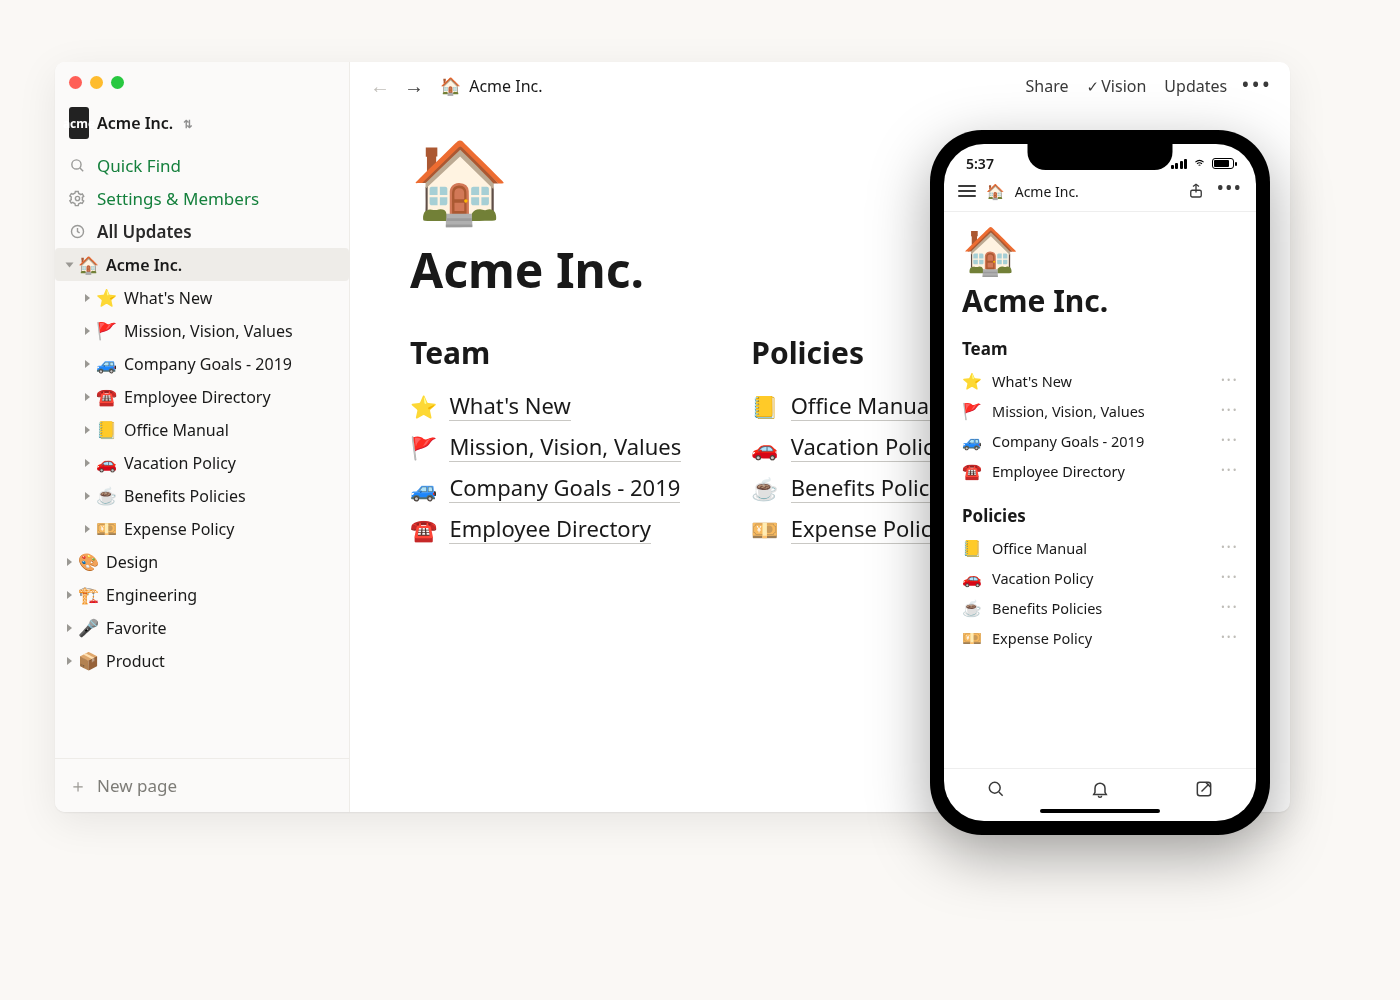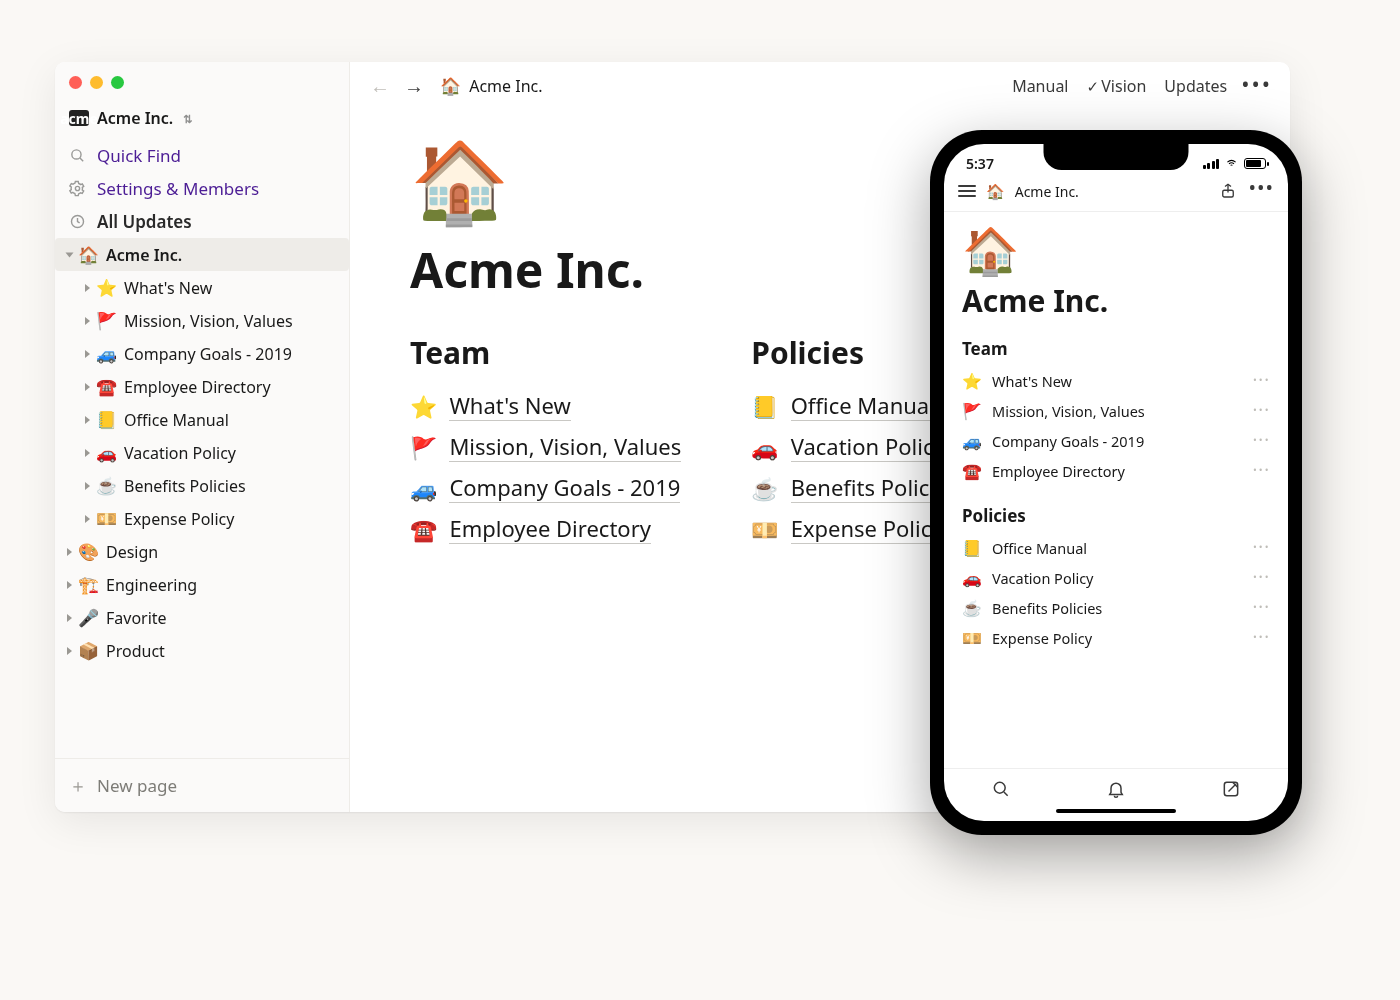--- a/index.html
+++ b/index.html
@@ -38,30 +38,30 @@
   .tl.red { background:#ff5f57; }
   .tl.yel { background:#febc2e; }
   .tl.grn { background:#28c840; }
 
   .ws-switch {
     display:flex; align-items:center; gap:8px;
     padding: 4px 14px 10px;
     font-weight:600; font-size:16px;
   }
   .ws-badge {
-    width:20px; height:16px; border-radius:3px; background:#222;
-    color:#fff; font-size:14px; font-weight:700;
+    width:20px; height:32px; border-radius:3px; background:#222;
+    color:#fff; font-size:12px; font-weight:700;
     display:flex; align-items:center; justify-content:center;
   }
   .updown { color:#8f8f8f; font-size:11px; letter-spacing:-2px; margin-left:2px;}
 
   .side-link {
     display:flex; align-items:center; gap:10px;
     padding: 5px 14px;
-    font-size:17px; color:#4c1d95;
+    font-size:17px; color:#15803d;
     cursor:pointer;
   }
   .side-link .icn { color:#9a9a98; width:18px; display:inline-flex; }
   .side-link.bold { font-weight:600; color:#2a2a2a;}
   .side-link svg { width:17px; height:17px; fill:none; stroke:#9a9a98; stroke-width:2; }
 
   .section-label {
     padding: 18px 14px 6px;
     font-size:13px; font-weight:600; letter-spacing:.5px;
     color:#9e9c98;
@@ -121,21 +121,21 @@
     font-size:22px; padding:5px 0;
     cursor:pointer;
   }
   .col .link-row .le { font-size:22px; }
   .col .link-row .lt { border-bottom:1px solid #c9c8c4; }
 
   
   .phone {
     position:absolute;
     left: 930px; top: 130px;
-    width: 372px; height: 705px;
+    width: 340px; height: 705px;
     background:#000;
     border-radius:52px;
     padding:14px;
     box-shadow: 0 20px 60px rgba(0,0,0,.35);
   }
   .phone-screen {
     width:100%; height:100%;
     background:#fff;
     border-radius:40px;
     position:relative;
@@ -324,21 +324,21 @@
 
   <main class="main">
     <div class="topbar">
       <span class="nav-arrow">←</span>
       <span class="nav-arrow active">→</span>
       <span class="breadcrumb">
         <span class="be">🏠</span>
         <span>Acme Inc.</span>
       </span>
       <span class="spacer"></span>
-      <span class="top-action">Manual</span>
+      <span class="top-action">Share</span>
       <span class="top-action">
         <span class="check">✓</span>
         <span>Vision</span>
       </span>
       <span class="top-action">Updates</span>
       <span class="dots">•••</span>
     </div>
 
     <div class="page-body">
       <div class="page-icon">🏠</div>

